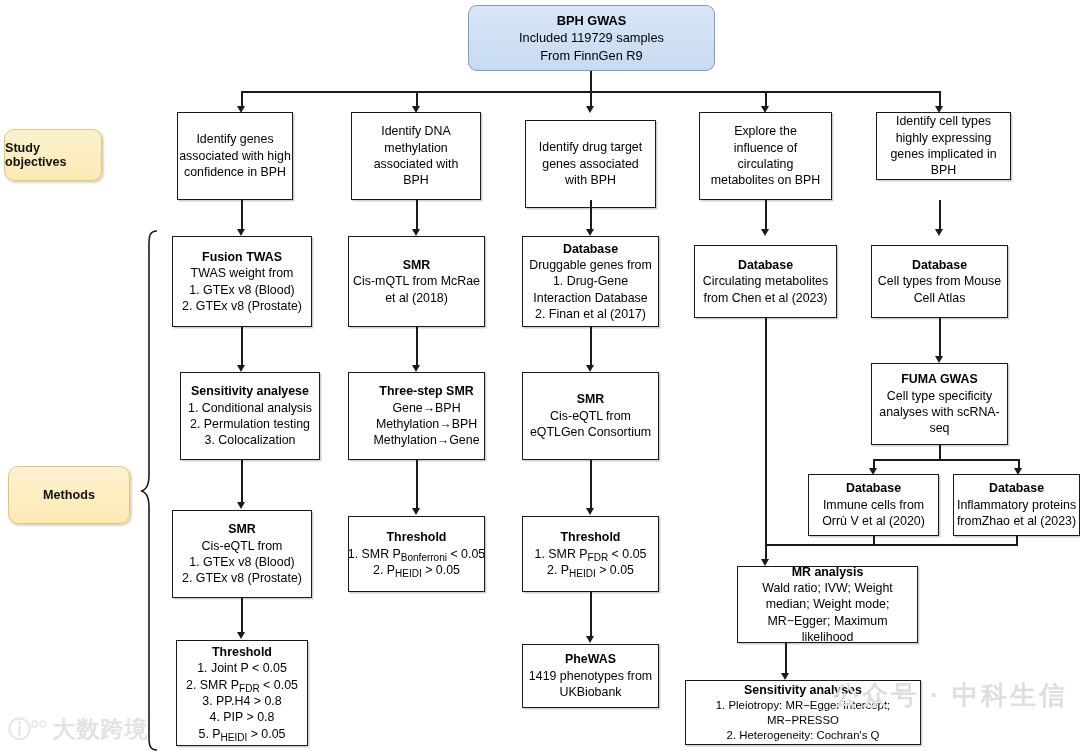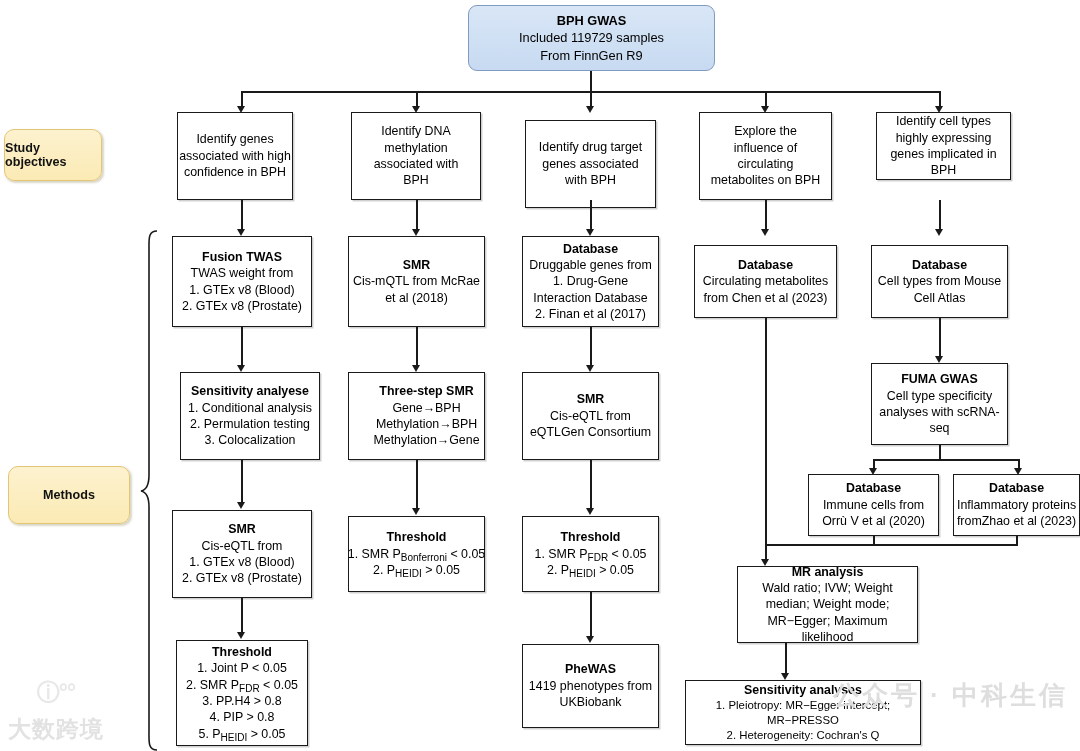--- a/index.html
+++ b/index.html
@@ -74,21 +74,21 @@
   
   sub{font-size:10px;line-height:0;vertical-align:baseline;position:relative;top:3px;}
 
   
   .brace{position:absolute;color:#1a1a1a;}
 
   
   .wm{position:absolute;pointer-events:none;user-select:none;}
   .wm-left{
     left:8px;bottom:6px;display:flex;align-items:center;gap:6px;
-    color:#e2e2e2;font-size:23px;font-weight:bold;letter-spacing:1px;flex-direction:column;
+    color:#e2e2e2;font-size:23px;font-weight:bold;letter-spacing:1px;
   }
   .wm-left .logo{
     font-size:23px;color:#e8e8e8;letter-spacing:-1px;
   }
   .wm-right{
     right:12px;bottom:38px;
     color:#dedede;font-size:26px;font-weight:bold;letter-spacing:3px;
     white-space:nowrap;
   }
 </style>
@@ -301,21 +301,21 @@
 
   <div class="node" style="left:176px;top:640px;width:132px;height:106px;">
     <span class="ttl">Threshold</span>
     <span class="ln">1. Joint P &lt; 0.05</span>
     <span class="ln"><span>2. SMR P</span><sub>FDR</sub><span> &lt; 0.05</span></span>
     <span class="ln">3. PP.H4 &gt; 0.8</span>
     <span class="ln">4. PIP &gt; 0.8</span>
     <span class="ln"><span>5. P</span><sub>HEIDI</sub><span> &gt; 0.05</span></span>
   </div>
 
-  <div class="node" style="left:522px;top:644px;width:137px;height:84px;">
+  <div class="node" style="left:522px;top:644px;width:137px;height:64px;">
     <span class="ttl">PheWAS</span>
     <span class="ln">1419 phenotypes from</span>
     <span class="ln">UKBiobank</span>
   </div>
 
   <div class="node" style="left:685px;top:680px;width:236px;height:65px;">
     <span class="ttl">Sensitivity analyses</span>
     <span class="ln" style="font-size:11.4px;">1. Pleiotropy: MR−Egger intercept;</span>
     <span class="ln" style="font-size:11.4px;">MR−PRESSO</span>
     <span class="ln" style="font-size:11.4px;">2. Heterogeneity: Cochran's Q</span>

